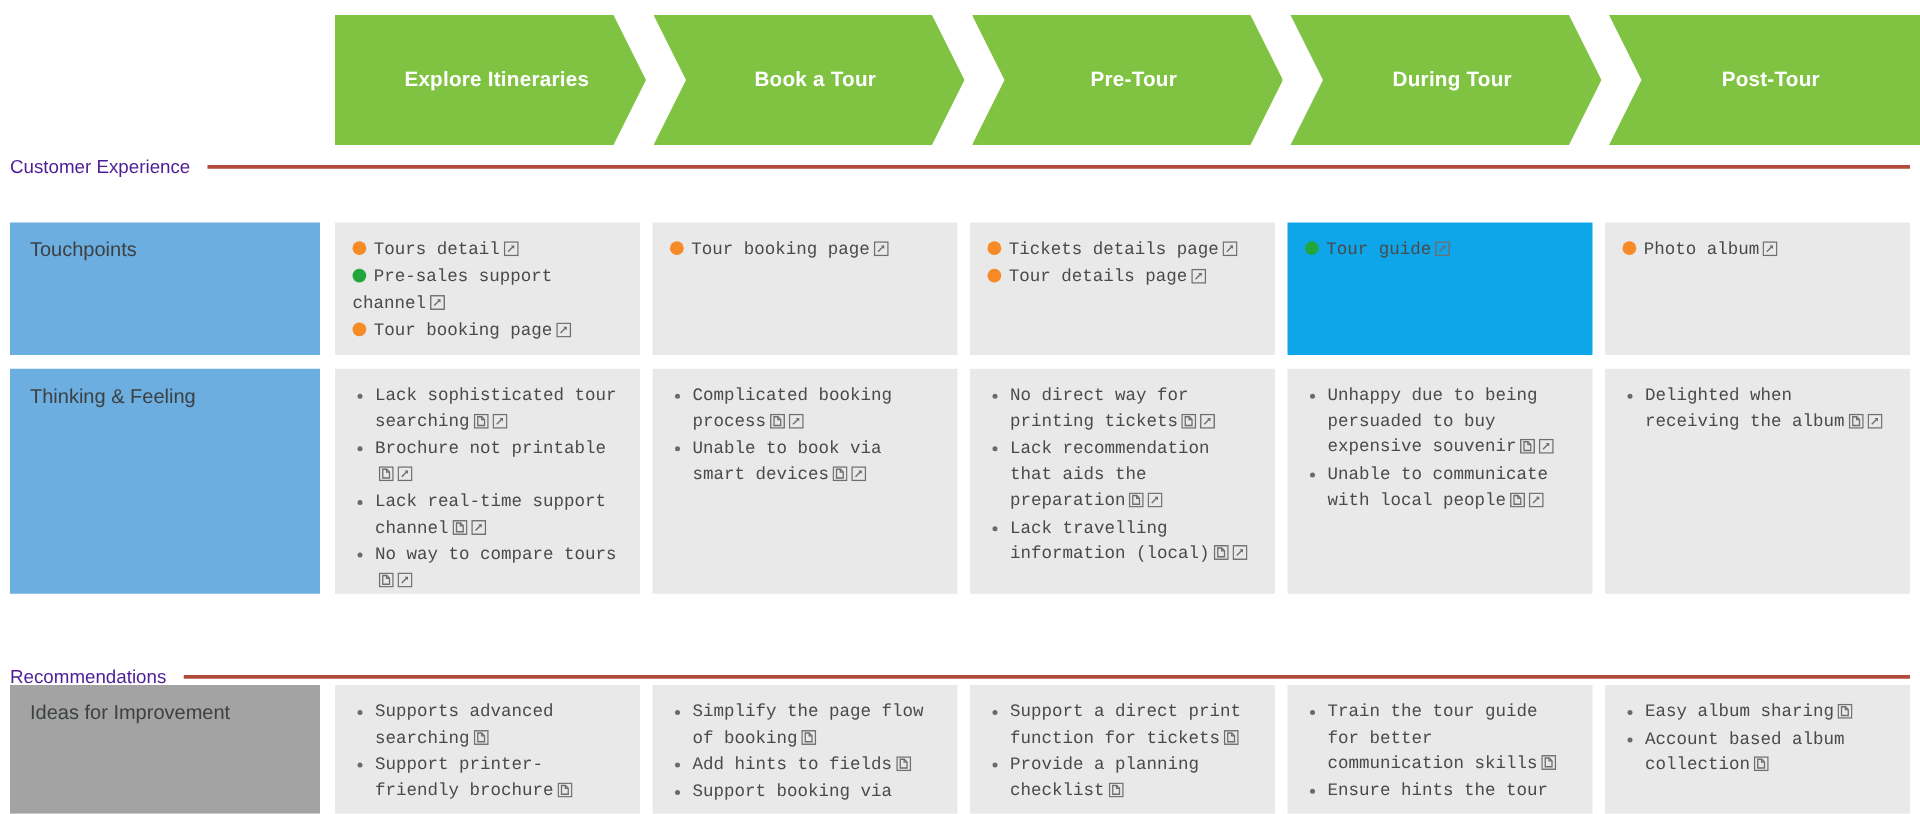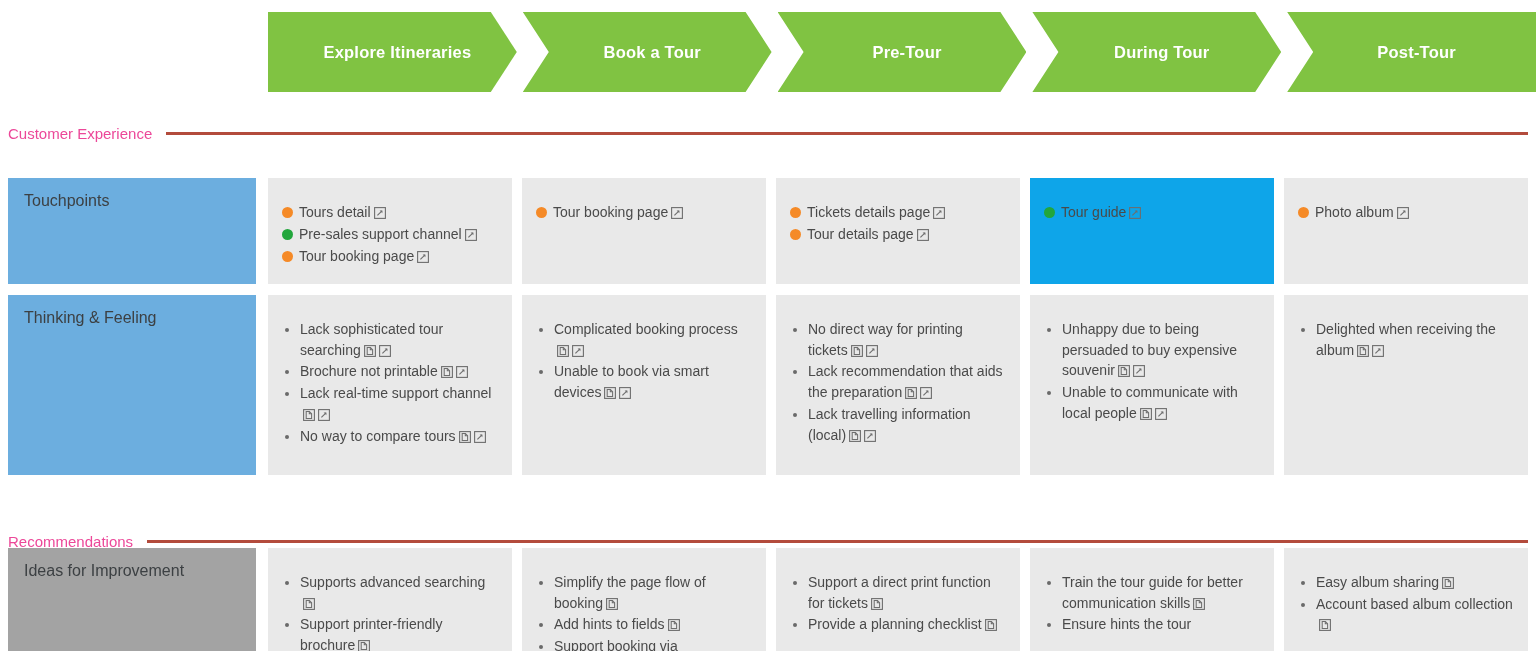--- a/index.html
+++ b/index.html
@@ -20,21 +20,21 @@
     position: absolute;
     left: 268px;
     top: 12px;
     width: 1268px;
     height: 80px;
     display: flex;
   }
   .stage {
     position: relative;
     flex: 1 1 0;
-    height: 80px;
+    height: 104px;
     margin-right: 6px;
     background: #80c342;
     display: flex;
     align-items: center;
     justify-content: center;
     -webkit-clip-path: polygon(0 0, calc(100% - 26px) 0, 100% 50%, calc(100% - 26px) 100%, 0 100%, 26px 50%);
     clip-path: polygon(0 0, calc(100% - 26px) 0, 100% 50%, calc(100% - 26px) 100%, 0 100%, 26px 50%);
   }
   .stage.first {
     -webkit-clip-path: polygon(0 0, calc(100% - 26px) 0, 100% 50%, calc(100% - 26px) 100%, 0 100%);
@@ -58,21 +58,21 @@
   
   .section-divider {
     position: absolute;
     left: 8px;
     right: 8px;
     display: flex;
     align-items: center;
     height: 22px;
   }
   .section-divider .sd-label {
-    color: #ec4899;
+    color: #4c1d95;
     font-size: 15px;
     white-space: nowrap;
     padding-right: 14px;
   }
   .section-divider .sd-rule {
     flex: 1 1 auto;
     height: 3px;
     background: #b34b3c;
   }
   #divider-customer-experience { top: 122px; }
@@ -101,23 +101,24 @@
     margin-right: 12px;
   }
   .cells {
     flex: 1 1 auto;
     display: flex;
   }
   .cell {
     flex: 1 1 0;
     background: #e9e9e9;
     margin-right: 10px;
-    padding: 24px 14px 8px 14px;
+    padding: 12px 14px 8px 14px;
     box-sizing: border-box;
     overflow: hidden;
+    font-family: Liberation Mono, monospace;
   }
   .cell.last { margin-right: 0; }
 
   
   .tp-list { margin: 0; padding: 0; list-style: none; }
   .tp-item {
     font-size: 14px;
     color: #4a4a4a;
     line-height: 1.5;
     margin-bottom: 1px;

